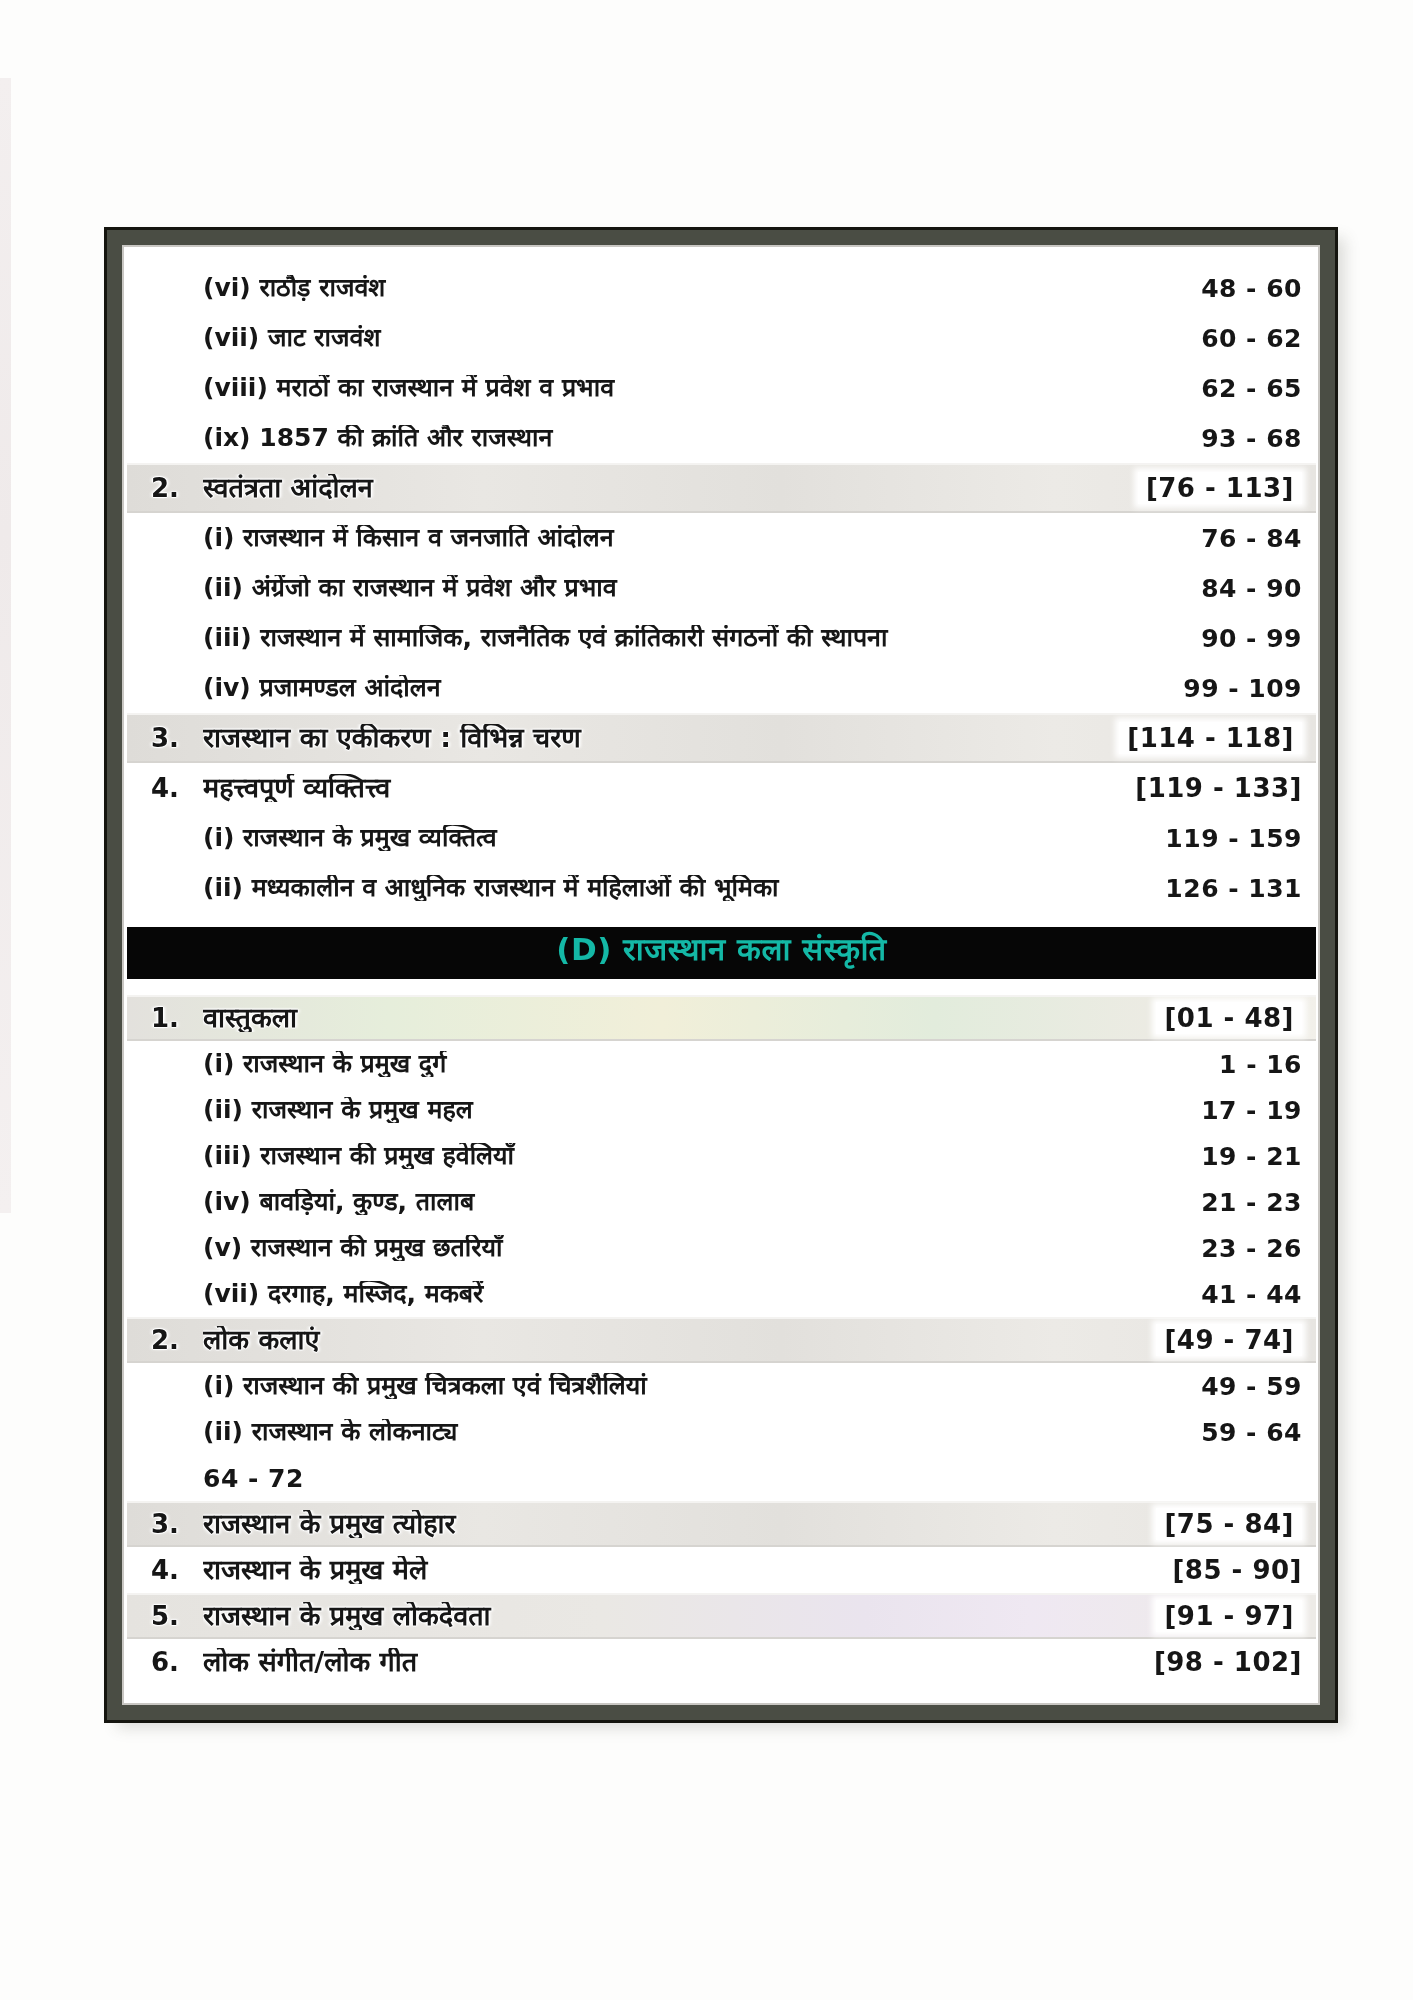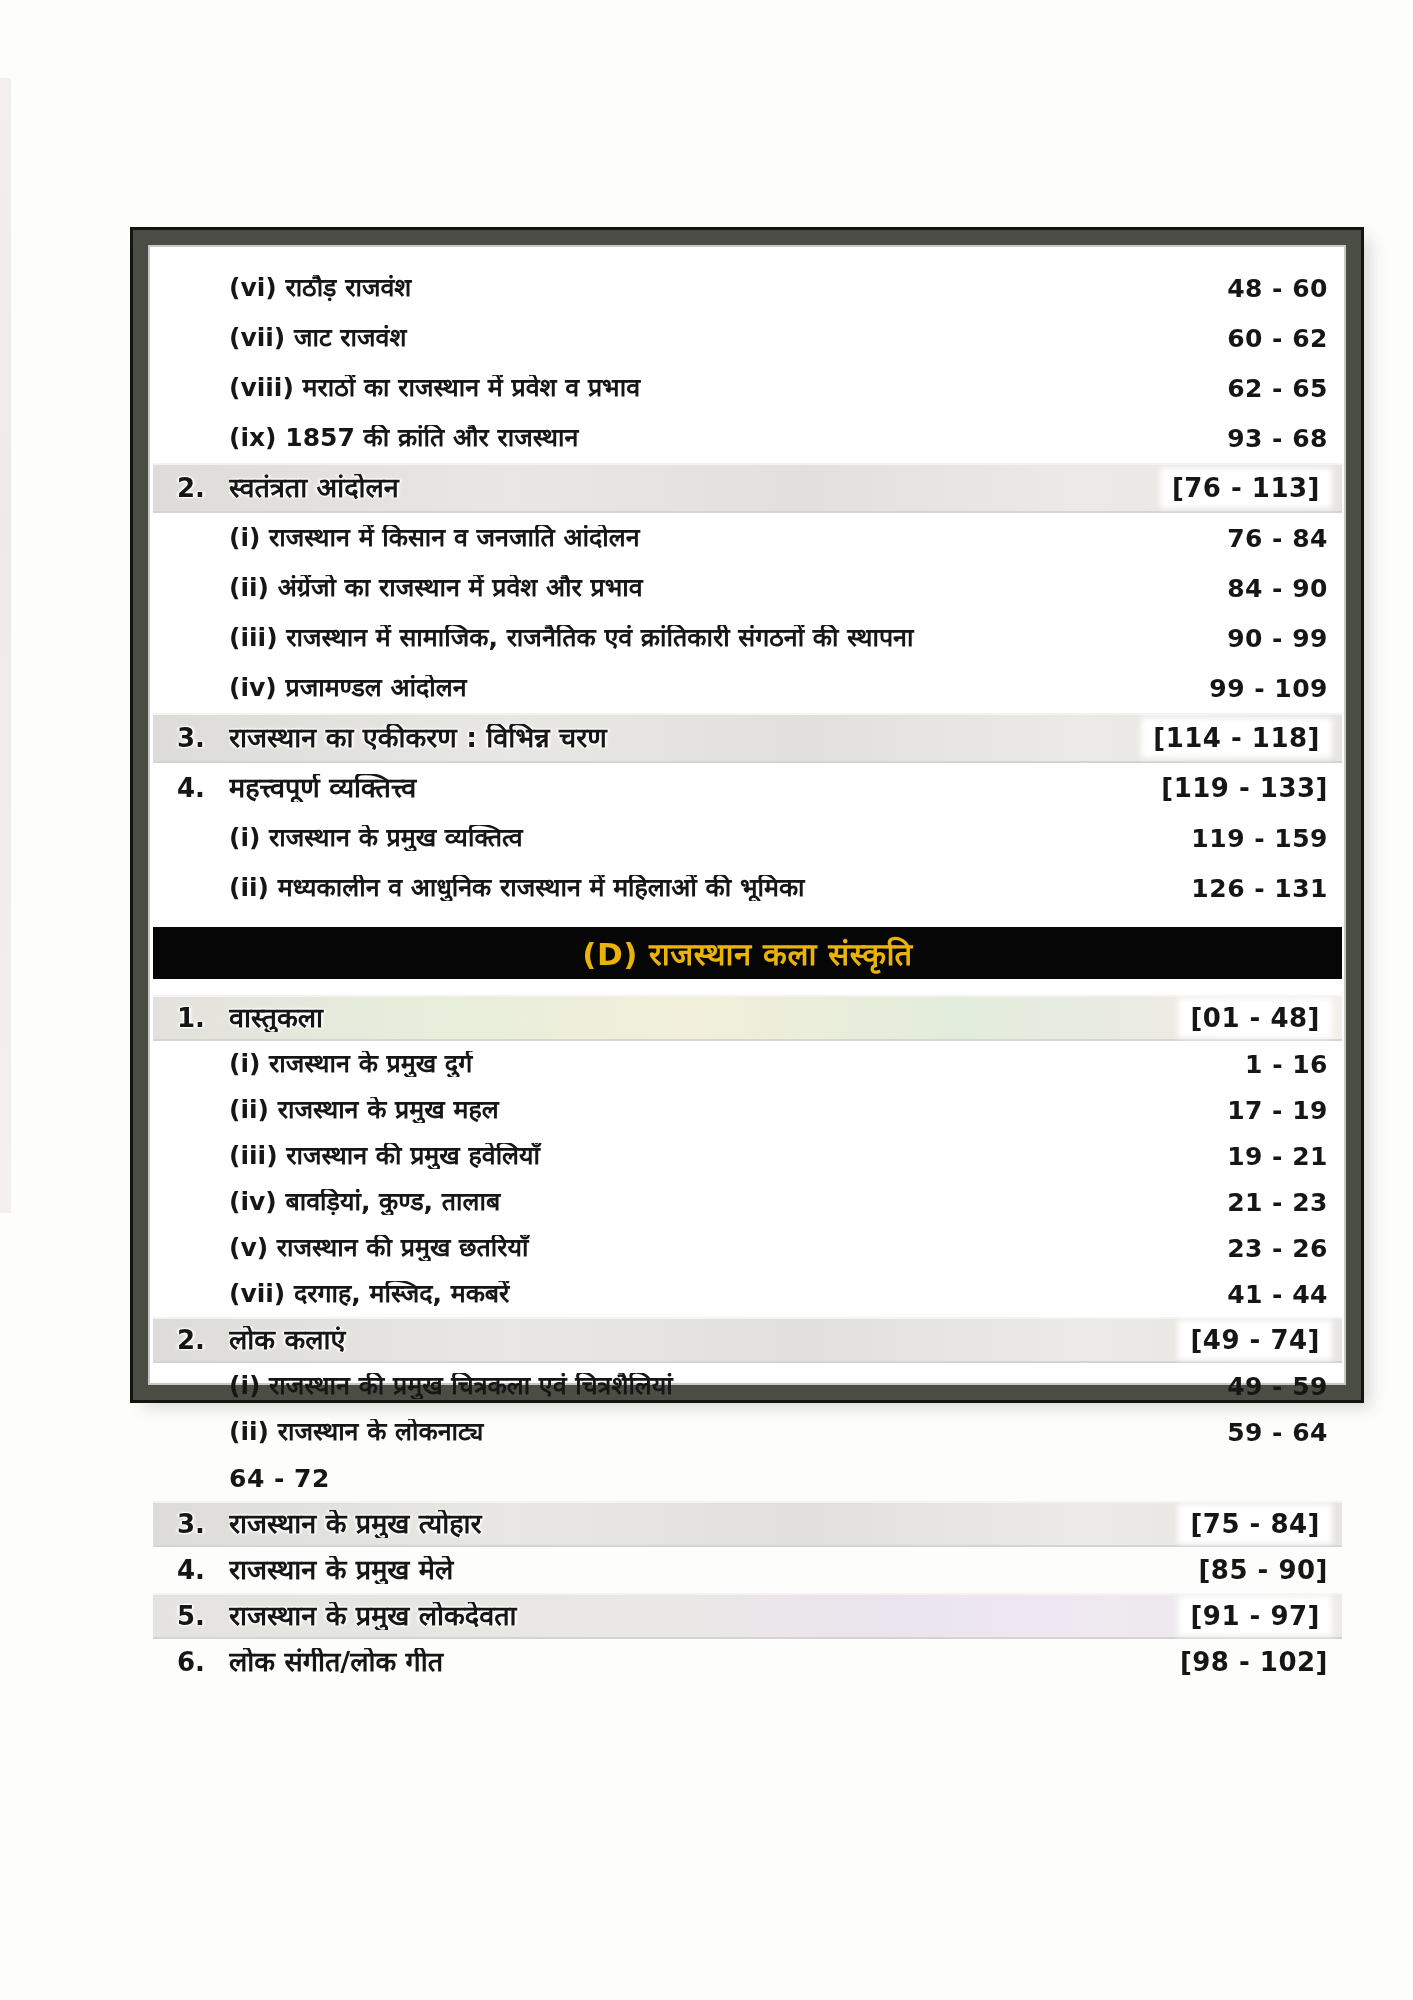--- a/index.html
+++ b/index.html
@@ -21,27 +21,26 @@
     top: 78px;
     width: 11px;
     height: 1135px;
     background: linear-gradient(180deg, #f3efef, #efeaea 40%, #f4f0f0);
   }
   .frame {
     position: absolute;
     left: 107px;
     top: 230px;
     width: 1228px;
-    height: 1170px;
+    height: 1490px;
     box-sizing: border-box;
     background: #ffffff;
     border: 15px solid #4a4d44;
     outline: 3px solid #15150f;
     box-shadow: inset 0 0 0 2px #c9c7c3, 10px 8px 14px rgba(70, 70, 62, 0.18);
-    margin-left: 26px;
   }
   .content {
     position: absolute;
     inset: 4px 4px 4px 5px;
     padding-top: 14px;
     box-sizing: border-box;
   }
   .row {
     display: flex;
     align-items: center;
@@ -95,23 +94,22 @@
   }
   .row.hl .pages {
     background: #ffffff;
     padding: 3px 8px;
     box-shadow: 0 0 6px 4px #ffffff;
   }
   .band-header {
     height: 52px;
     margin: 14px 0 16px 0;
     background: #060606;
-    color: #eab308;
+    color: #14b8a6;
     display: flex;
-    align-items: center;
     justify-content: center;
   }
   .band-header .band-title {
     font-weight: bold;
     font-size: 31px;
     letter-spacing: 0.5px;
   }
 </style>
 </head>
 <body>

